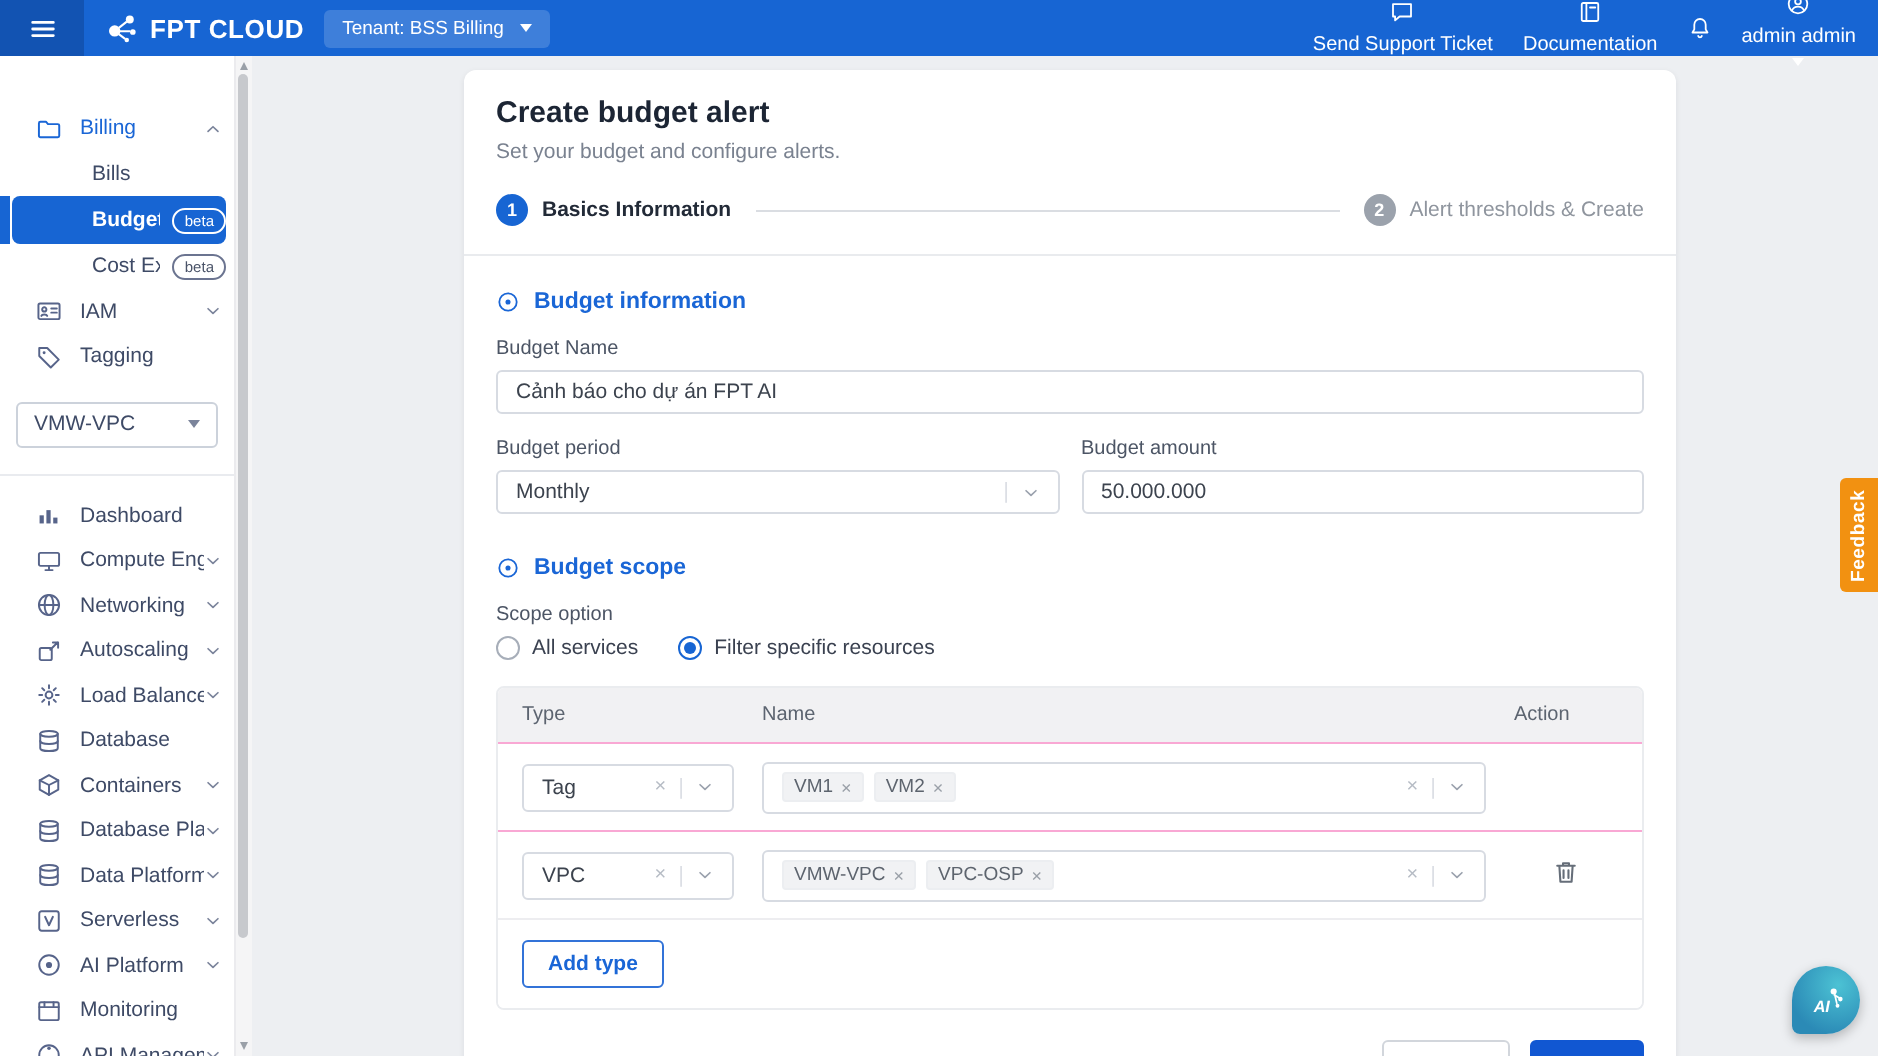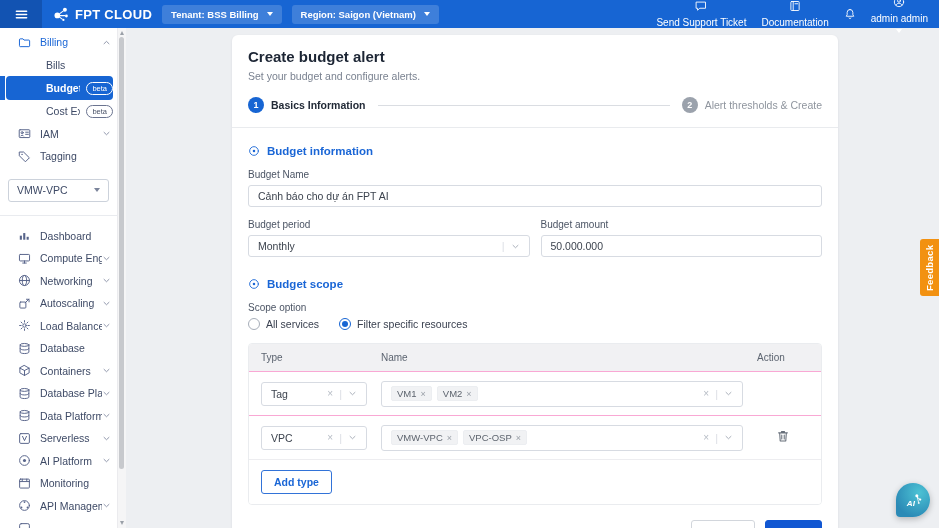--- a/index.html
+++ b/index.html
@@ -3,29 +3,29 @@
 <meta charset="utf-8">
 <style>
   html,body{margin:0;padding:0;}
   body{font-family:"Liberation Sans",sans-serif;-webkit-font-smoothing:antialiased;}
   .frame{position:relative;width:939px;height:528px;background:#edeff2;overflow:hidden;}
 
   
   .hdr{position:absolute;top:0;left:0;right:0;height:28px;background:#1765d3;display:flex;align-items:center;color:#fff;z-index:5;}
   .burger{width:42px;height:28px;background:rgba(8,38,92,.28);display:flex;align-items:center;justify-content:center;cursor:pointer;}
   .logo{display:flex;align-items:center;gap:5px;margin-left:11px;font-weight:bold;font-size:13px;letter-spacing:.3px;cursor:pointer;}
-  .hdr-pill{margin-left:10px;background:rgba(255,255,255,.17);border:none;color:#fff;font-size:9.5px;font-weight:bold;height:19px;padding:0 9px;border-radius:3px;display:flex;align-items:center;gap:8px;cursor:pointer;font-family:inherit;}
+  .hdr-pill{margin-left:10px;background:rgba(255,255,255,.17);border:none;color:#fff;font-size:9.5px;font-weight:normal;height:19px;padding:0 9px;border-radius:3px;display:flex;align-items:center;gap:8px;cursor:pointer;font-family:inherit;}
   .caret{width:0;height:0;border-left:3.5px solid transparent;border-right:3.5px solid transparent;border-top:4px solid #fff;display:inline-block;}
   .hdr-right{margin-left:auto;display:flex;align-items:center;gap:15px;margin-right:11px;font-size:10px;}
   .hdr-link{display:flex;align-items:center;gap:5px;cursor:pointer;white-space:nowrap;flex-direction:column;}
   .hdr-ic{display:inline-flex;}
 
   
   .sidebar{position:absolute;top:28px;left:0;width:126px;bottom:0;background:#fff;overflow:hidden;}
-  .side-inner{position:absolute;left:0;top:0;right:8px;bottom:0;overflow:hidden;padding-top:3px;}
+  .side-inner{position:absolute;left:0;top:0;right:8px;bottom:0;overflow:hidden;padding-top:25px;}
   .side-item{position:relative;display:flex;align-items:center;height:22.5px;margin:0 5px 0 6px;padding-left:12px;font-size:10.5px;color:#3e4a66;cursor:pointer;box-sizing:border-box;}
   .side-item .icon{width:13px;height:13px;margin-right:9px;color:#57648a;display:inline-flex;flex:none;}
   .side-item .lbl{white-space:nowrap;overflow:hidden;}
   .side-item .chev{margin-left:auto;color:#7b849b;display:inline-flex;padding-right:2px;}
   .side-item.child{padding-left:40px;}
   .side-item.parent-active{color:#1a66d6;}
   .side-item.parent-active .icon{color:#1a66d6;}
   .side-item.selected{background:#1765d3;color:#fff;border-radius:4px;height:24px;font-weight:bold;}
   .active-strip{position:absolute;left:-6px;top:0;bottom:0;width:5px;background:#1765d3;}
   .beta{margin-left:6px;font-size:7.5px;font-weight:normal;border:1px solid #6b7490;color:#4a5368;border-radius:8px;padding:0 5px;height:11px;line-height:11px;display:inline-block;}
@@ -116,24 +116,20 @@
             </g>
             <g stroke="#fff" stroke-width="1.1">
               <path d="M6.8 8.4 11 5.1M7.4 10.2h5.3M6.6 11.6l3.5 2.6"></path>
             </g>
           </svg>
         </span>
       <span>FPT CLOUD</span>
     </div>
     <button class="hdr-pill">
       <span>Tenant: BSS Billing</span>
-      <span class="caret"></span>
-    </button>
-    <button class="hdr-pill">
-      <span>Region: Saigon (Vietnam)</span>
       <span class="caret"></span>
     </button>
     <div class="hdr-right">
       <span class="hdr-link">
         <span class="hdr-ic">
             <svg viewBox="0 0 16 16" width="12" height="12" fill="none" stroke="currentColor" stroke-width="1.2" stroke-linecap="round" stroke-linejoin="round">
               <path d="M2 2.8h12v8.2H6.4L3.4 13.6v-2.6H2z"></path>
             </svg>
           </span>
         <span>Send Support Ticket</span>

